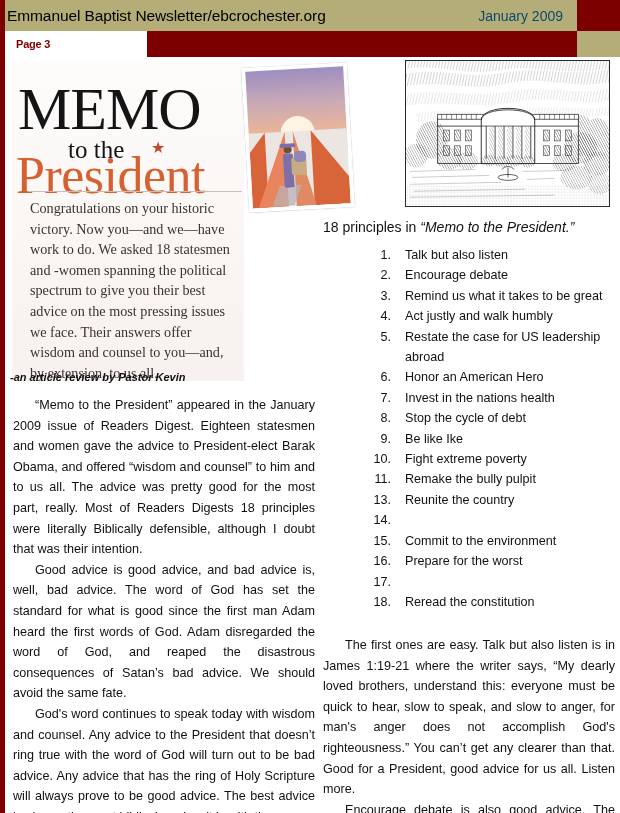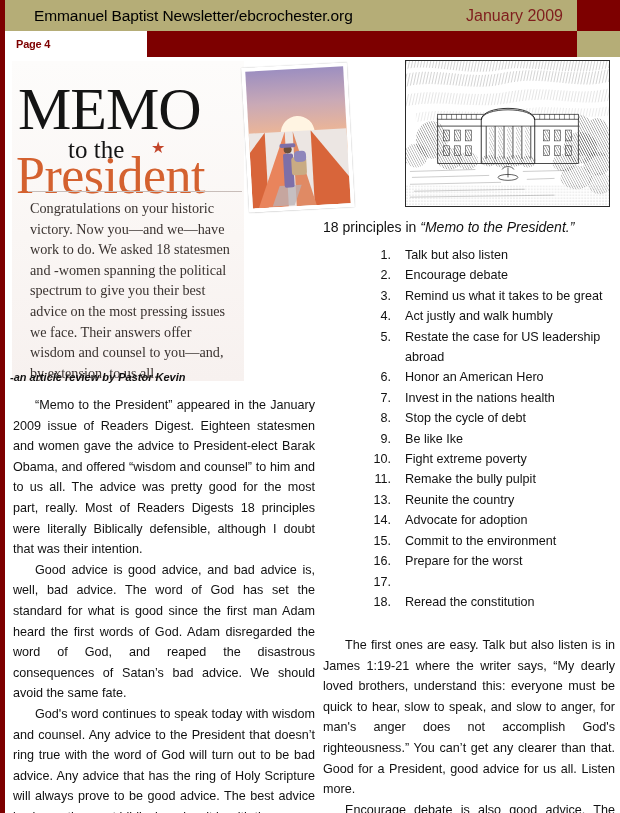--- a/index.html
+++ b/index.html
@@ -32,29 +32,29 @@
     width: 572px;
     height: 31px;
     background: #b5ad77;
     box-sizing: border-box;
     display: flex;
     align-items: center;
   }
   .masthead-title {
     font-size: 15.5px;
     color: #000000;
-    padding-left: 29px;
+    padding-left: 2px;
     white-space: nowrap;
     letter-spacing: -0.1px;
   }
   .masthead-date {
     position: absolute;
     right: 14px;
-    font-size: 16px;
-    color: #7f1d1d;
+    font-size: 14px;
+    color: #0c4a6e;
     white-space: nowrap;
   }
 
   
   .subband {
     position: absolute;
     left: 0; top: 31px;
     width: 620px;
     height: 26px;
     background: #7d0000;
@@ -338,21 +338,21 @@
   <div class="masthead">
     <div class="masthead-band">
       <span class="masthead-title">Emmanuel Baptist Newsletter/ebcrochester.org</span>
       <span class="masthead-date">January 2009</span>
     </div>
   </div>
 
   <div class="subband"></div>
   <div class="subband-khaki-right"></div>
   <div class="page-tab">
-    <span class="page-tab-label">Page 4</span>
+    <span class="page-tab-label">Page 3</span>
   </div>
 
   <div class="edge-left"></div>
 
   <div class="content">
 
     <div class="memo-art">
       <div class="memo-word">MEMO</div>
       <div class="memo-tothe">to the</div>
       <div class="memo-star">★</div>
@@ -559,21 +559,20 @@
       <li>
           <span class="num">11.</span>
           <span class="txt">Remake the bully pulpit</span>
         </li>
       <li>
           <span class="num">13.</span>
           <span class="txt">Reunite the country</span>
         </li>
       <li>
           <span class="num">14.</span>
-          <span class="txt">Advocate for adoption</span>
         </li>
       <li>
           <span class="num">15.</span>
           <span class="txt">Commit to the environment</span>
         </li>
       <li>
           <span class="num">16.</span>
           <span class="txt">Prepare for the worst</span>
         </li>
       <li>

